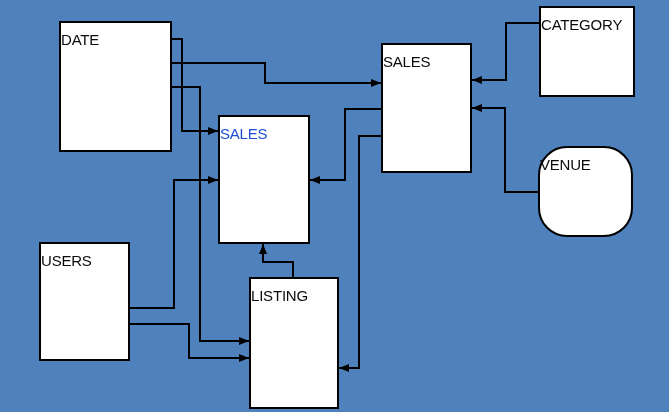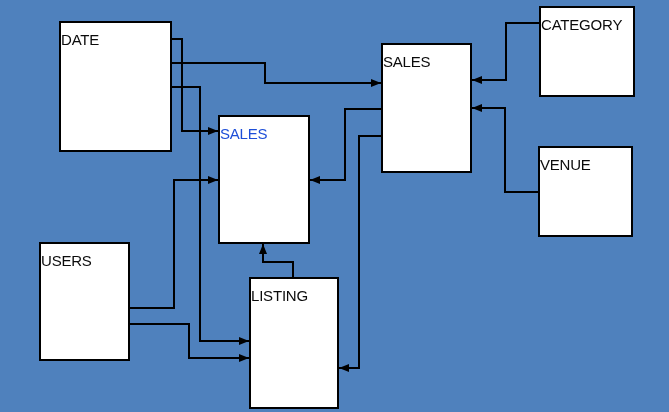--- a/index.html
+++ b/index.html
@@ -69,17 +69,17 @@
       </div>
       <div class="entity" style="left: 249px; top: 277px; width: 90px; height: 132px; background: rgb(255, 255, 255); border-color: rgb(0, 0, 0);">
         <span class="label" style="color: rgb(11, 11, 11);">LISTING</span>
       </div>
       <div class="entity" style="left: 381px; top: 43px; width: 91px; height: 130px; background: rgb(255, 255, 255); border-color: rgb(0, 0, 0);">
         <span class="label" style="color: rgb(11, 11, 11);">SALES</span>
       </div>
       <div class="entity" style="left: 539px; top: 6px; width: 96px; height: 91px; background: rgb(255, 255, 255); border-color: rgb(0, 0, 0);">
         <span class="label" style="color: rgb(11, 11, 11);">CATEGORY</span>
       </div>
-      <div class="entity" style="left: 538px; top: 146px; width: 95px; height: 91px; background: rgb(255, 255, 255); border-color: rgb(0, 0, 0);">
+      <div class="entity" style="left: 538px; top: 146px; width: 95px; height: 91px; background: rgb(255, 255, 255); border-color: rgb(0, 0, 0); border-radius: 29px;">
         <span class="label" style="color: rgb(11, 11, 11);">VENUE</span>
       </div>
     </div>
 </div>
 
 </body></html>

